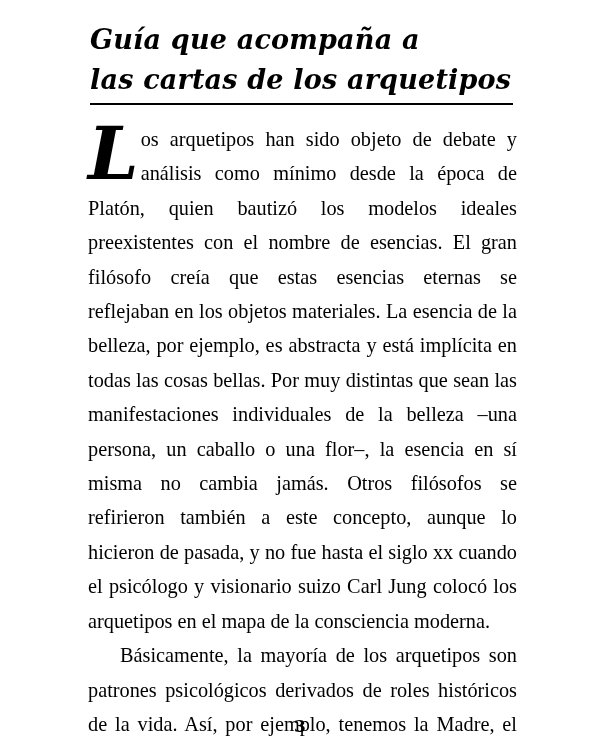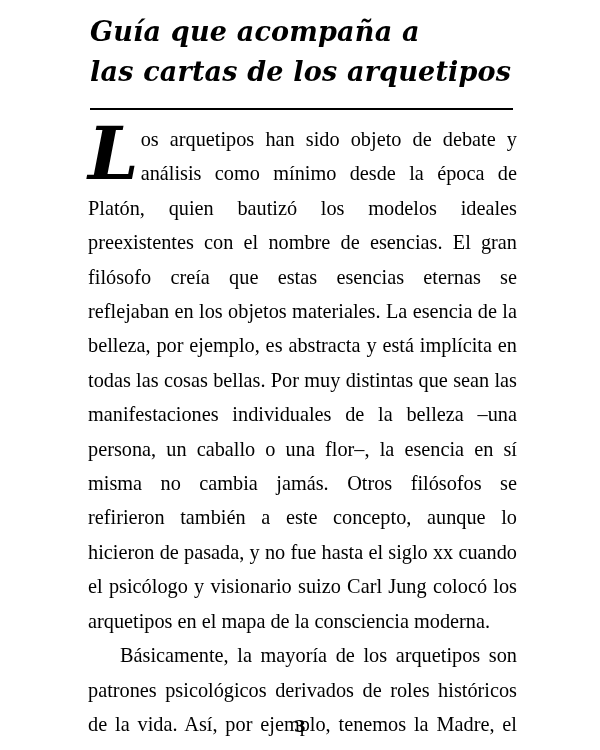--- a/index.html
+++ b/index.html
@@ -17,39 +17,39 @@
     overflow: hidden;
     font-family: "Liberation Serif", "DejaVu Serif", serif;
     color: #000000;
     -webkit-font-smoothing: antialiased;
   }
 
   
   .title-block {
     position: absolute;
     left: 90px;
-    top: 12px;
+    top: 20px;
     width: 430px;
   }
 
   .title-line {
     font-family: "DejaVu Serif", "Liberation Serif", serif;
     font-style: italic;
     font-weight: bold;
     font-size: 27px;
     line-height: 40px;
     letter-spacing: 0.2px;
     white-space: nowrap;
     color: #000000;
   }
 
   .title-line-2 {
     display: inline-block;
     border-bottom: 2px solid #000000;
-    padding-bottom: 16px;
+    padding-bottom: 3px;
     padding-right: 2px;
   }
 
   
   .body-text {
     position: absolute;
     left: 88px;
     top: 122px;
     width: 429px;
     font-size: 20.3px;

